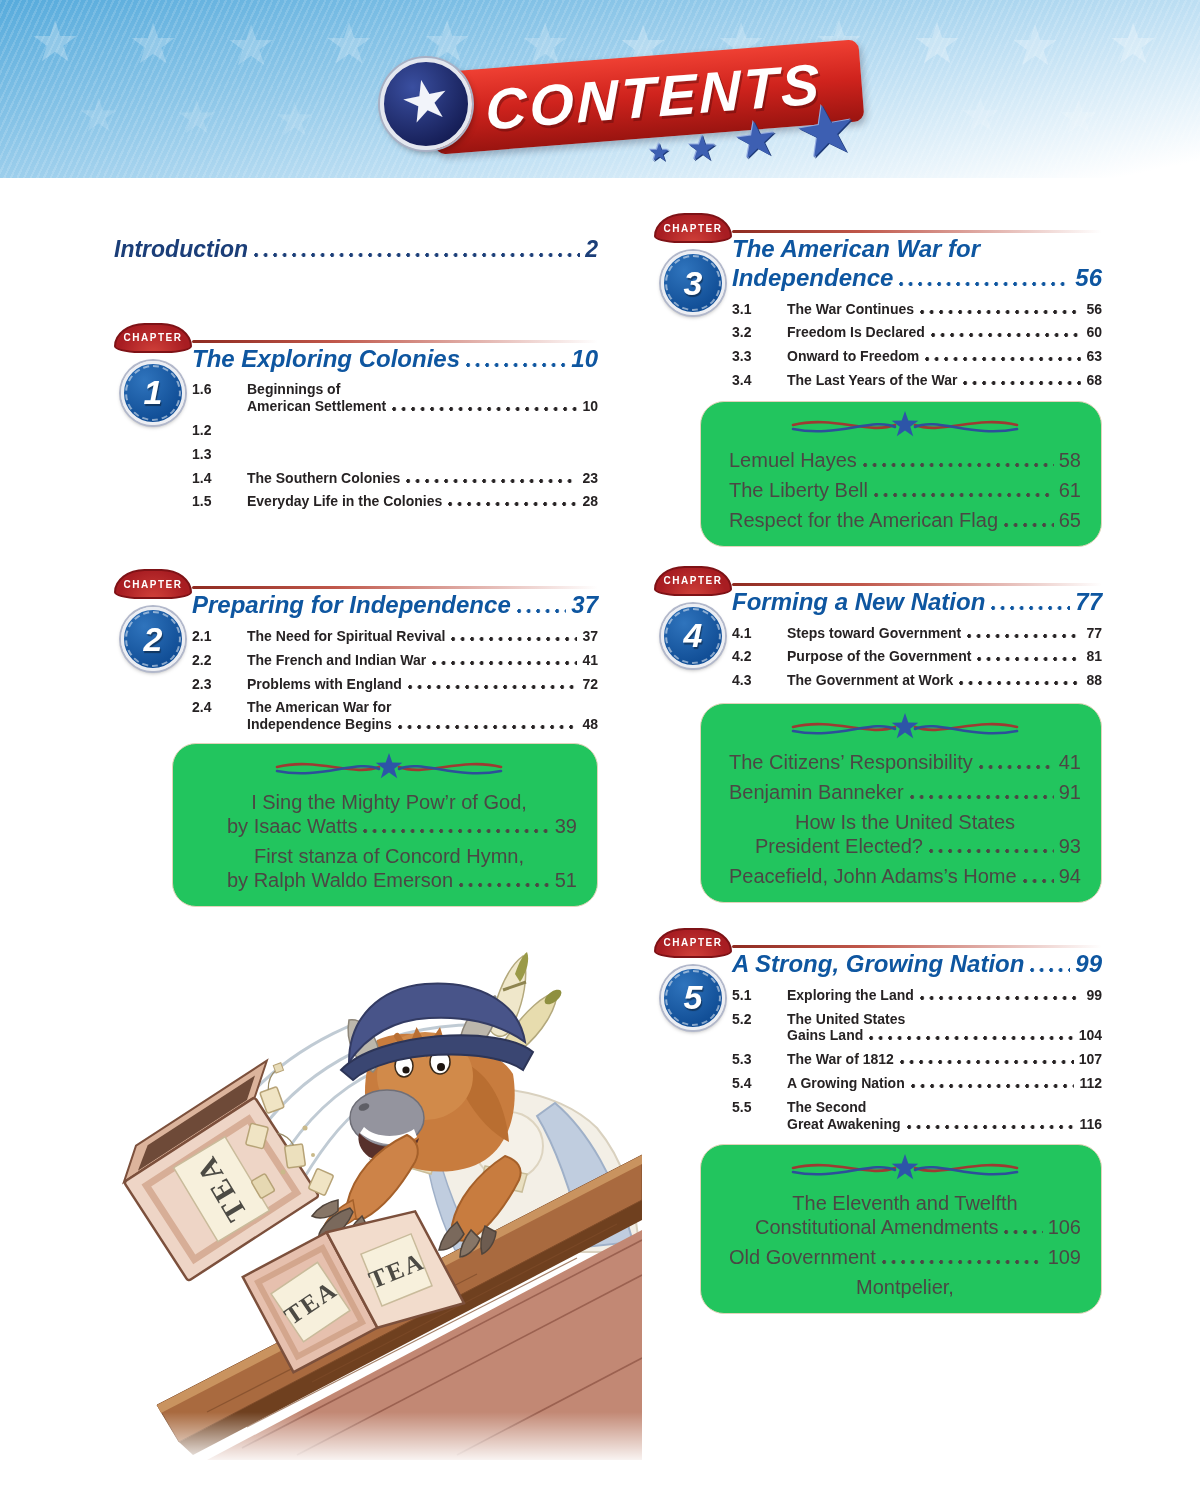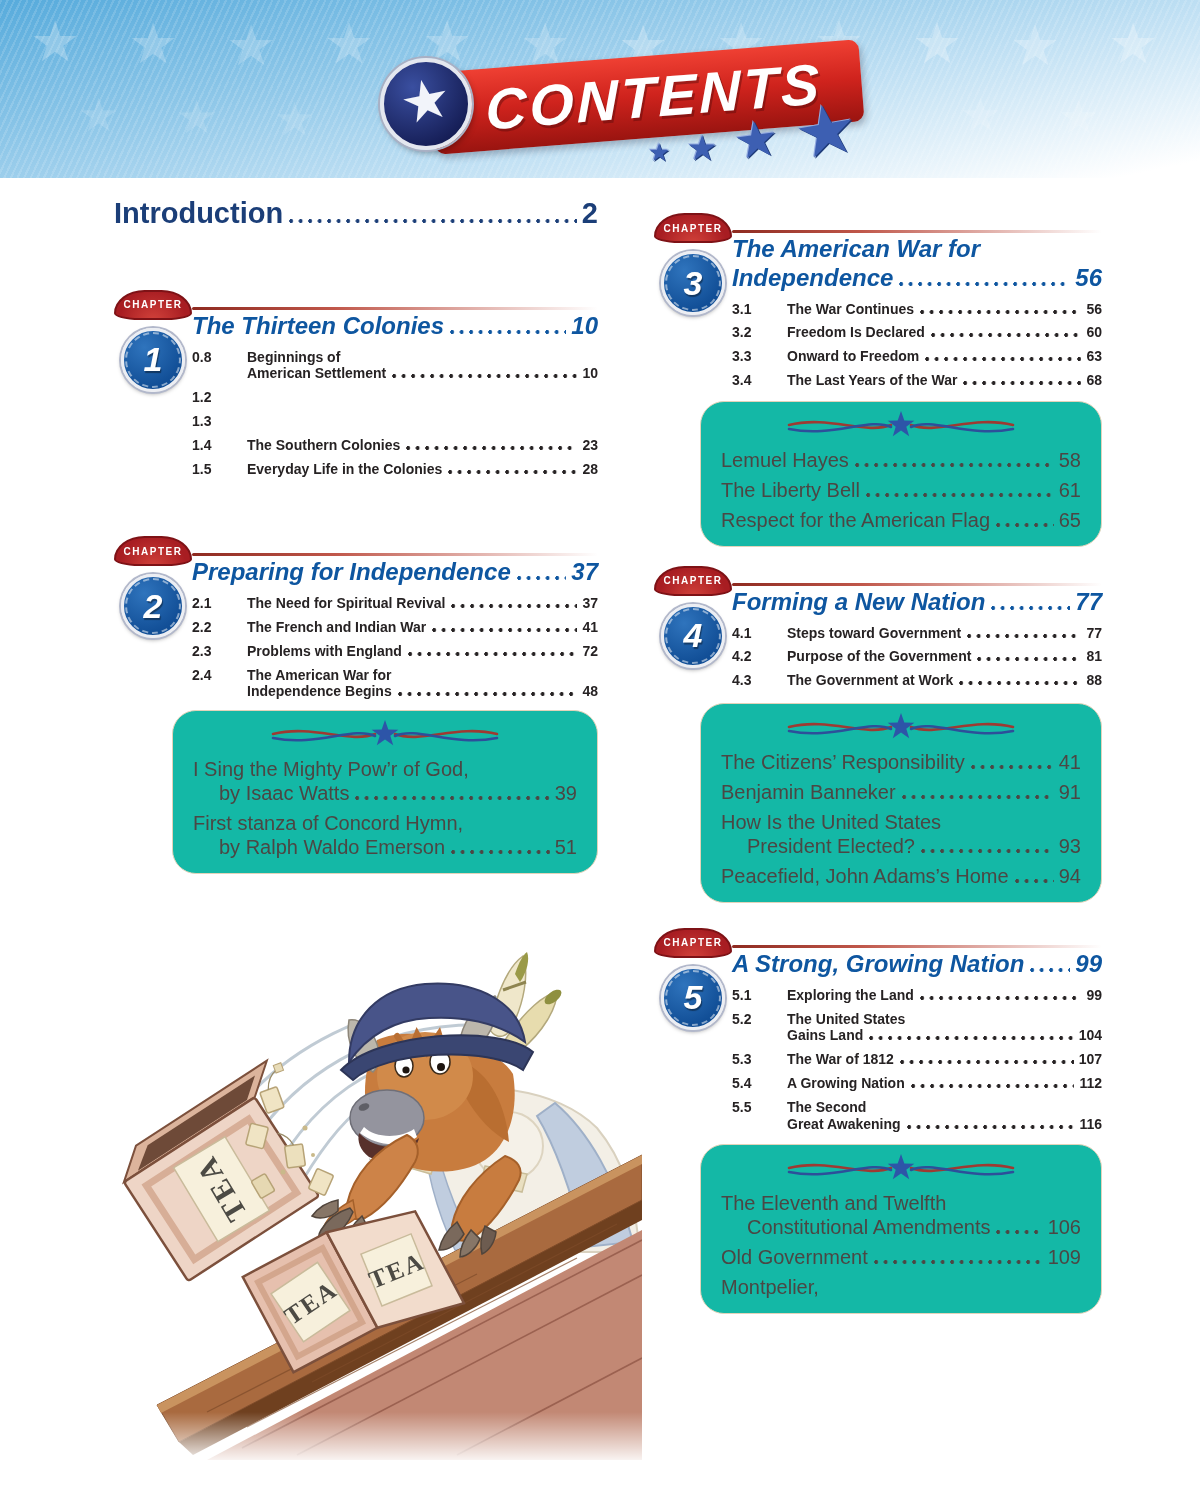--- a/index.html
+++ b/index.html
@@ -36,21 +36,21 @@
   .col{position:absolute;top:196px;}
   .col-left{left:114px;width:484px;}
   .col-right{left:654px;width:448px;}
 
   .l{display:flex;align-items:baseline;}
   .ldr{flex:1;height:4px;margin:0 5px 1px 6px;min-width:18px;
        background-image:radial-gradient(circle at 2.2px 2px,currentColor 1.7px,rgba(0,0,0,0) 2.2px);
        background-size:9.5px 4px;background-repeat:repeat-x;}
   .pg{white-space:nowrap;}
 
-  .intro{color:#1b3e78;font-weight:bold;font-size:29px;line-height:1.2;}
+  .intro{color:#1b3e78;font-weight:bold;font-style:italic;font-size:23px;line-height:1.2;margin-top:40px;}
 
   .chapter{position:relative;padding-left:78px;}
   .rule{height:3px;border-radius:2px;
         background:linear-gradient(90deg,#8e2a20 0%,#c0574a 35%,rgba(192,87,74,0) 100%);}
   .ch-title{color:#0e56a0;font-weight:bold;font-style:italic;font-size:24px;line-height:1.2;margin-top:2px;}
   .secs{margin-top:8px;color:#262223;font-weight:bold;font-size:14px;line-height:1.2;}
   .sec{display:flex;margin-top:7px;}
   .sec .n{width:55px;flex:none;}
   .sec .b{flex:1;display:flex;flex-direction:column;}
 
@@ -64,22 +64,22 @@
   .badge-circle{position:relative;z-index:1;width:58px;height:58px;margin:-7px auto 0;
         background:radial-gradient(circle at 35% 28%,#2f74bd,#114e96 72%);
         border-radius:50%;border:3px solid #eceef3;
         box-shadow:0 0 0 2px #b2b8cb,0 2px 4px rgba(0,0,0,.35);
         color:#fff;font-weight:bold;font-style:italic;font-size:34px;
         display:flex;align-items:center;justify-content:center;}
   .badge-circle::before{content:"";position:absolute;inset:1px;border:2px dashed rgba(255,255,255,.5);border-radius:50%;}
   .badge-circle span{text-shadow:1px 2px 1px rgba(0,0,0,.4);}
 
   
-  .fbox{background:#14b8a6;border:1px solid #e2d3ba;border-radius:24px;
-        padding:8px 20px 14px 20px;color:#4b4744;font-size:20px;line-height:1.2;}
+  .fbox{background:#22c55e;border:1px solid #e2d3ba;border-radius:24px;
+        padding:8px 20px 14px 28px;color:#4b4744;font-size:20px;line-height:1.2;text-align:center;}
   .fbox-left{margin:10px 0 0 58px;}
   .fbox-right{margin-left:46px;}
   .orn{display:flex;justify-content:center;height:32px;margin-bottom:4px;}
   .fe{margin-top:6px;}
   .fe .l2{padding-left:26px;}
 
   .illus{position:absolute;left:57px;top:950px;width:585px;height:510px;}
 </style>
 </head>
 <body>
@@ -134,27 +134,27 @@
 
     <section class="chapter" style="margin-top:76px">
       <div class="badge">
         <div class="badge-top">CHAPTER</div>
         <div class="badge-circle">
             <span>1</span>
           </div>
       </div>
       <div class="rule"></div>
       <div class="ch-title l">
-        <span>The Thirteen Colonies</span>
+        <span>The Exploring Colonies</span>
         <span class="ldr"></span>
         <span class="pg">10</span>
       </div>
       <div class="secs">
         <div class="sec">
-          <span class="n">0.8</span>
+          <span class="n">1.6</span>
           <span class="b">
               <span>Beginnings of</span>
             <span class="l">
                 <span>American Settlement</span>
                 <span class="ldr"></span>
                 <span class="pg">10</span>
               </span>
             </span>
         </div>
         <div class="sec">

